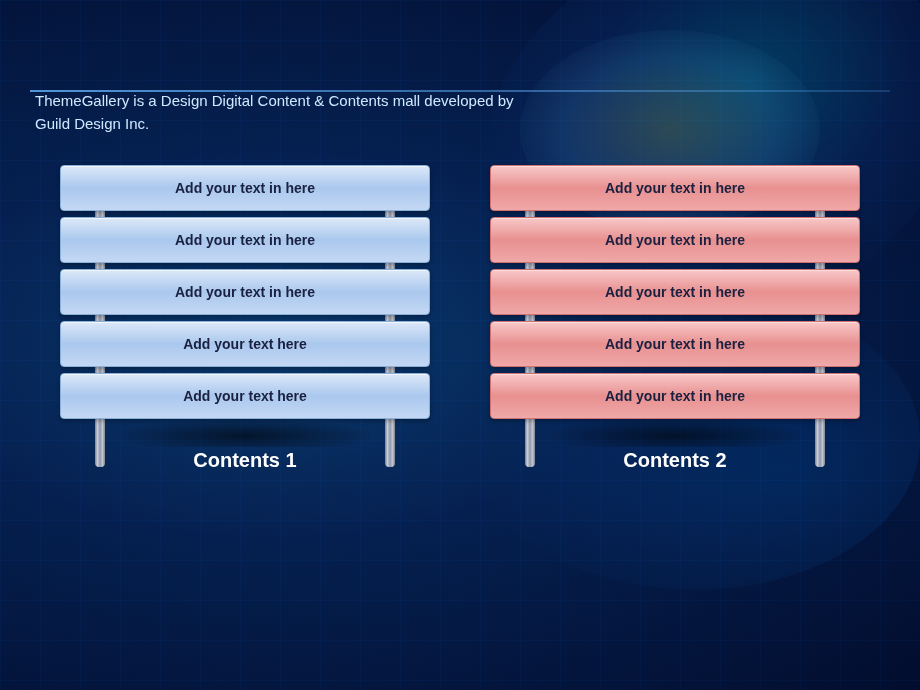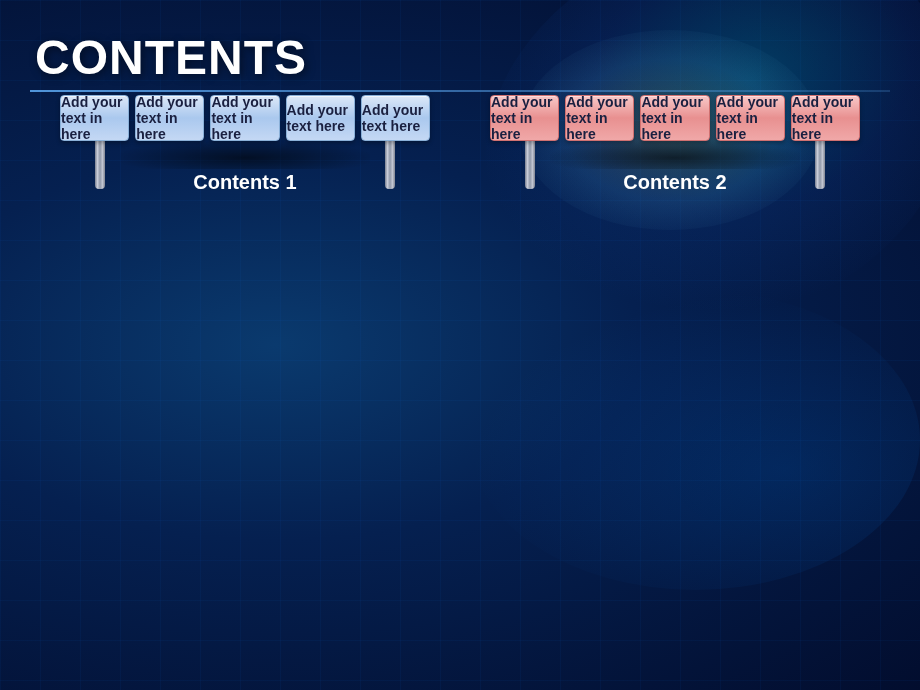--- a/index.html
+++ b/index.html
@@ -153,21 +153,21 @@
       color: #ffffff;
       margin-top: 2px;
       text-align: center;
       z-index: 3;
       position: relative;
     }
 
     
     .items {
       display: flex;
-      flex-direction: row;
+      flex-direction: column;
       gap: 6px;
       width: 100%;
       position: relative;
       z-index: 2;
     }
 
     .item {
       width: 100%;
       height: 46px;
       display: flex;
@@ -198,22 +198,22 @@
 </head>
 <body>
 
 <div class="bg">
   <div class="bg-lines"></div>
   <div class="bg-glow1"></div>
   <div class="bg-glow2"></div>
   <div class="bg-circuit"></div>
 
   <div class="content-area">
-    <h1 class="title">CONTENTS</h1>
     <div class="title-divider"></div>
+    <p class="subtitle">ThemeGallery is a Design Digital Content &amp; Contents mall developed by Guild Design Inc.</p>
 
     <div class="columns-wrapper">
 
       <div class="column">
         <div class="column-inner">
           <div class="poles">
             <div class="pole-left"></div>
             <div class="pole-right"></div>
           </div>
           <div class="items">

